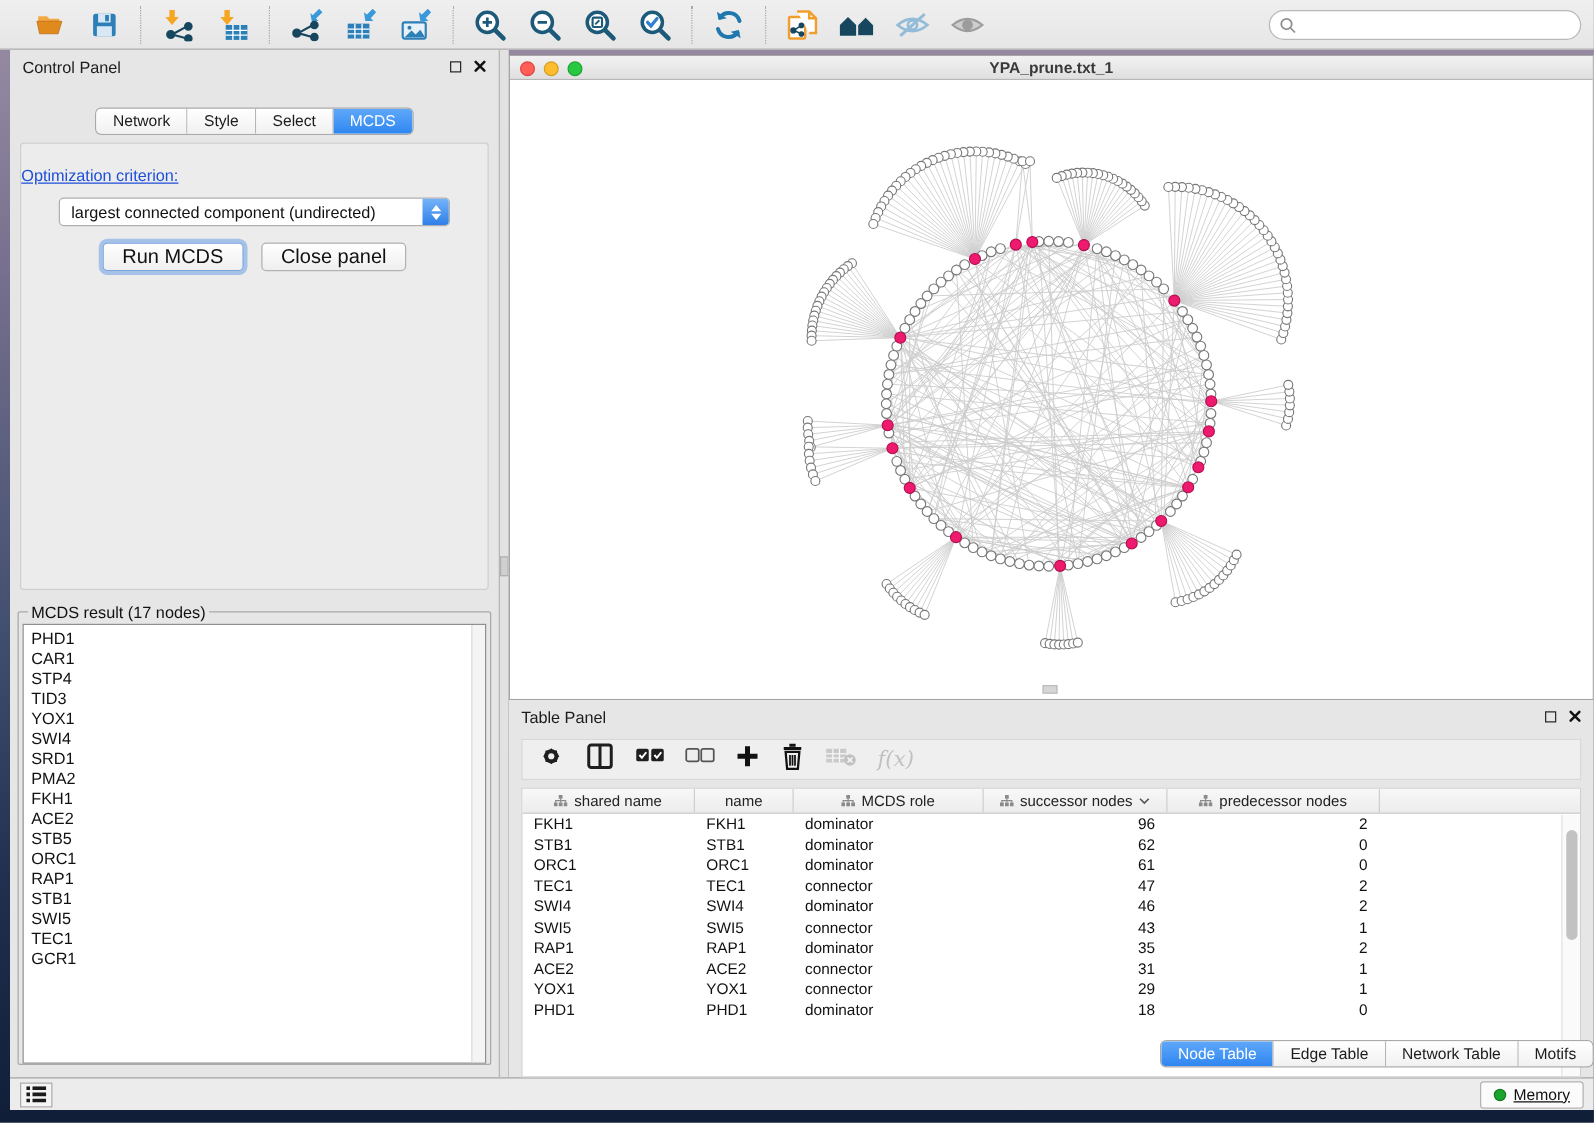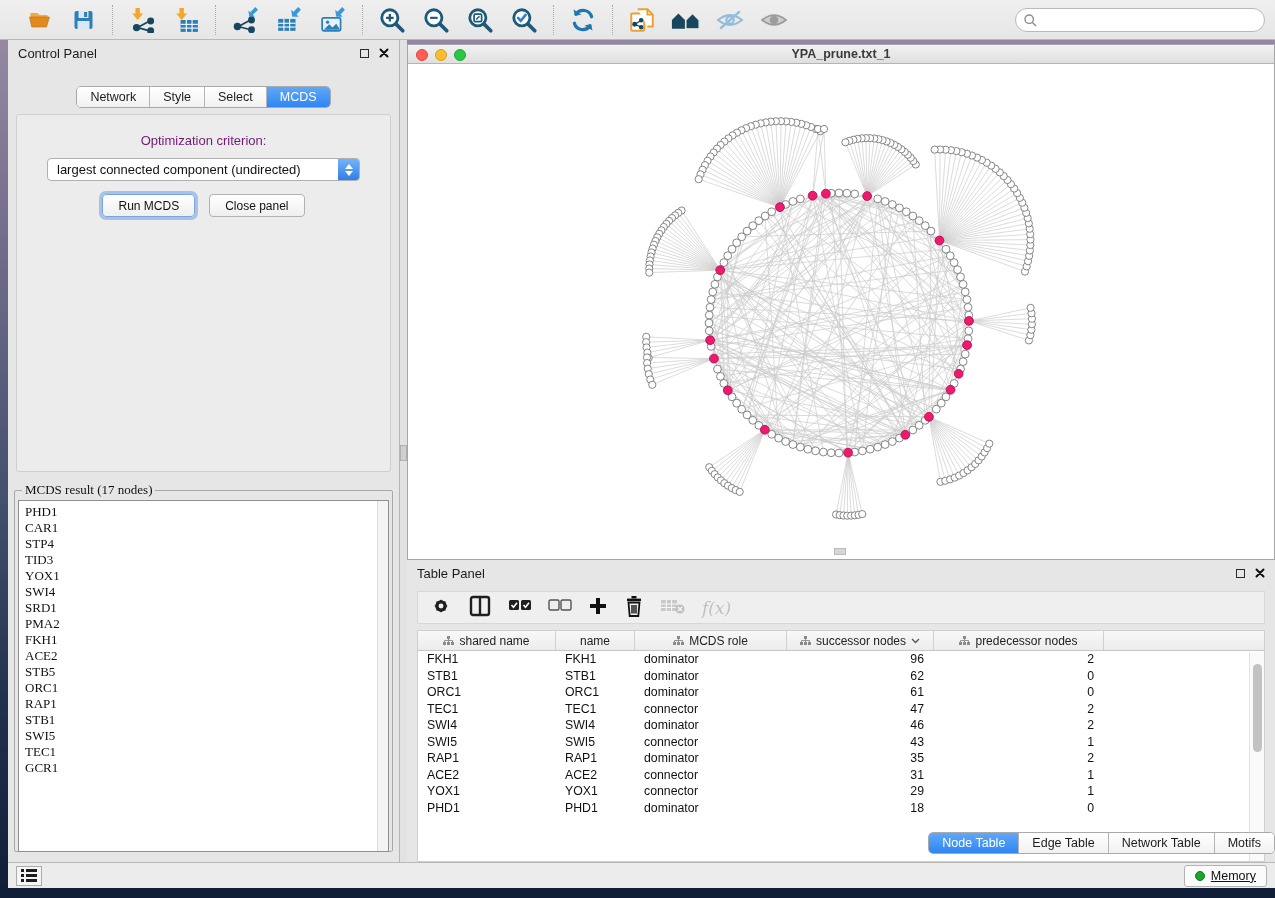--- a/index.html
+++ b/index.html
@@ -31,36 +31,36 @@
   .panel-header .ph-icons { margin-left:auto; display:flex; align-items:center; gap:10px; }
   .float-box { width:9px; height:9px; border:1.5px solid #2b2b2b; background:transparent; }
   .cp-tabs { display:flex; justify-content:center; margin-top:20px; }
   .seg { display:flex; border:1px solid #a9a9a9; border-radius:5px; overflow:hidden; background:#fdfdfd; }
   .seg .seg-item { font-size:12.5px; color:#1c1c1c; padding:3px 13px; border-right:1px solid #b5b5b5;
     background:linear-gradient(#ffffff,#f1f1f1); cursor:default; }
   .seg .seg-item:last-child { border-right:none; }
   .seg .seg-item.selected { background:linear-gradient(#5fa8f9,#2f86f1); color:#fff; }
   .cp-body { margin:6px 8px 0 8px; height:358px; background:#ececec;
     border:1px solid #cfcfcf; border-radius:3px; }
-  .opt-label { text-align:center; font-size:13px; padding-top:18px; color:#701a75; }
+  .opt-label { font-size:13px; padding-top:18px; color:#1d4ed8;text-decoration:underline; }
   .dropdown { margin:10px auto 0 auto; width:313px; height:23px; background:#fff;
     border:1px solid #b0b0b0; border-radius:4px; display:flex; align-items:center; position:relative; }
   .dropdown .dd-text { font-size:13px; padding-left:9px; color:#111; flex:1; white-space:nowrap; }
   .dd-stepper { width:21px; align-self:stretch; border-radius:0 3px 3px 0;
     background:linear-gradient(#74b3f9,#2f7fe8); display:flex; flex-direction:column;
     align-items:center; justify-content:center; gap:2px; }
   .dd-stepper i { width:0; height:0; border-left:4px solid transparent; border-right:4px solid transparent; display:block; }
   .dd-up { border-bottom:5px solid #fff; }
   .dd-down { border-top:5px solid #fff; }
   .btn-row { display:flex; justify-content:center; gap:14px; margin-top:13px; }
-  .mac-btn { font-size:12px; padding:2px 15px; height:23px; background:linear-gradient(#ffffff,#efefef);
+  .mac-btn { font-size:16px; padding:2px 15px; height:23px; background:linear-gradient(#ffffff,#efefef);
     border:1px solid #b2b2b2; border-radius:4px; color:#111; cursor:default; }
   .mac-btn.focus-ring { border-color:#79a4df; box-shadow:0 0 0 3px rgba(110,160,230,.55); }
   #mcds-fieldset { margin:10px 6px 0 6px; border:1px solid #a9a9a9; border-radius:2px;
-    padding:2px 3px 3px 3px; height:370px; background:#e6e6e6;font-family:Liberation Serif, serif; }
+    padding:2px 3px 3px 3px; height:370px; background:#e6e6e6; }
   #mcds-fieldset legend { font-size:13px; padding:0 3px; margin-left:4px; color:#111; }
   #mcds-list { background:#fff; border:1px solid #8f8f8f; height:352px; position:relative;
     padding:3px 0 0 6px; overflow:hidden; }
   #mcds-list .li { font-size:13px; line-height:16px; color:#111; }
   .list-scroll-track { position:absolute; right:0; top:0; bottom:0; width:11px;
     background:#f4f4f4; border-left:1px solid #dcdcdc; }
 
   
   #v-divider { position:absolute; left:400px; top:40px; width:7px; bottom:36px; background:#e2e2e2; }
   #v-divider .handle { position:absolute; left:0; top:405px; width:7px; height:16px;

